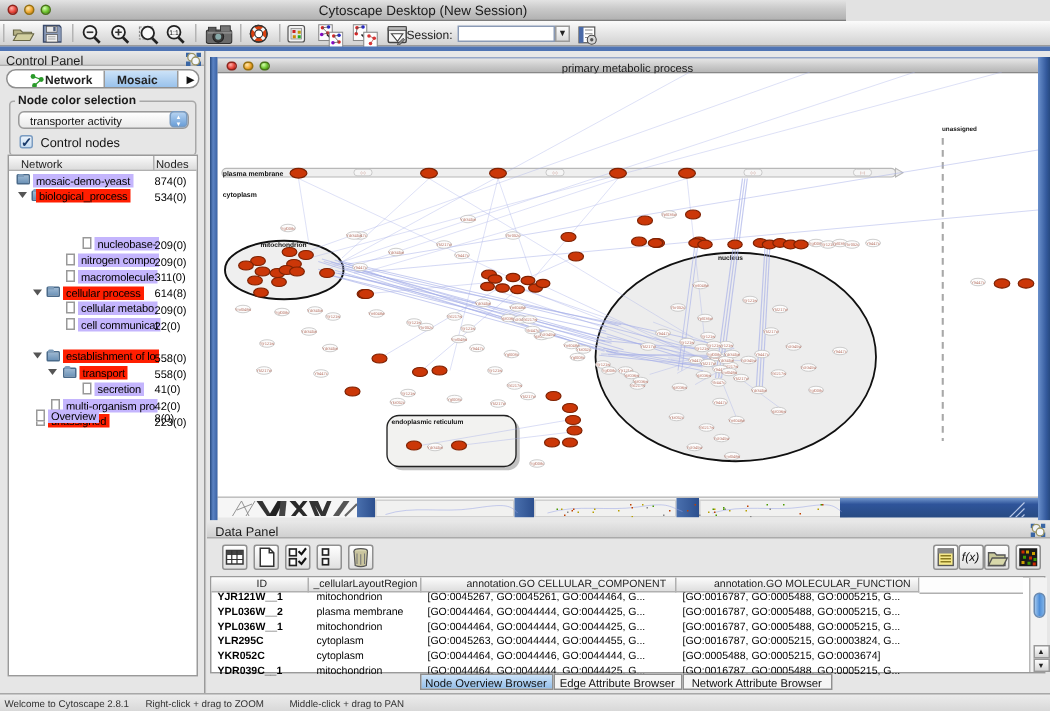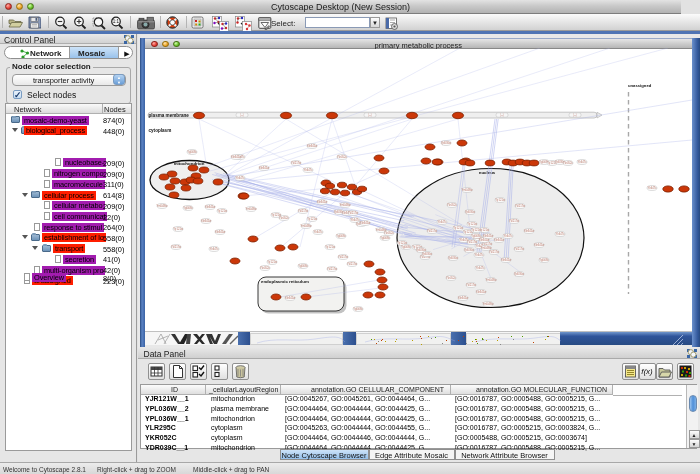--- a/index.html
+++ b/index.html
@@ -1,46 +1,46 @@
 <!DOCTYPE html>
 <html><head><meta charset="utf-8"><title>Cytoscape</title><style>
 *{margin:0;padding:0;box-sizing:border-box}
 body{width:700px;height:474px;overflow:hidden;font-family:"Liberation Sans",sans-serif;background:#e2e2e2;position:relative}
 .abs{position:absolute}
-.titlebar{left:0;top:0;width:681px;height:14px;background:linear-gradient(#e3e3e3,#c9c9c9 45%,#b2b2b2);border-bottom:1px solid #7d7d7d}
+.titlebar{left:0;top:0;width:564px;height:14px;background:linear-gradient(#e3e3e3,#c9c9c9 45%,#b2b2b2);border-bottom:1px solid #7d7d7d}
 .tl{width:7px;height:7px;border-radius:50%;top:3px}
 .tl.r{left:5px;background:radial-gradient(circle at 35% 30%,#ffb0a8,#e8463c 55%,#9e1a12);border:.5px solid #8d241c}
 .tl.y{left:16px;background:radial-gradient(circle at 35% 30%,#ffe9b0,#f0a830 55%,#aa6f0e);border:.5px solid #96700f}
 .tl.g{left:27px;background:radial-gradient(circle at 35% 30%,#d6ffb0,#6ec52e 55%,#3d7c12);border:.5px solid #49731a}
 .wtitle{width:100%;text-align:center;top:2px;font-size:9px;color:#1a1a1a}
 .toolbar{left:0;top:14px;width:700px;height:17px;background:linear-gradient(#fbfbfb,#e8e8e8 45%,#d2d2d2);border-bottom:1px solid #9b9b9b}
 .tsep{top:2px;width:1px;height:12px;background:#b4b4b4}
 .searchlbl{top:5px;font-size:8px;color:#222}
 .searchbox{left:305px;top:3px;width:65px;height:11px;background:#fff;border:1px solid #8a9ab5}
 .searcharr{left:370px;top:3px;width:10px;height:11px;background:linear-gradient(#fdfdfd,#d8d8d8);border:1px solid #9a9a9a;font-size:6px;color:#222;text-align:center;line-height:11px}
 .blueline{left:0;top:31px;width:700px;height:2.5px;background:#4f74b4}
 
 .cpanel{left:0;top:33.5px;width:137px;height:428px;background:#e6e6e6;border-right:1px solid #9a9a9a}
 .phead{font-size:8.5px;color:#1c1c1c;padding:1.5px 0 0 4px;height:10.5px;background:linear-gradient(#e9e9e9,#d2d2d2);border-bottom:1px solid #aeaeae}
 .tabpill{left:4px;top:12px;width:129px;height:13px;background:#fff;border:1px solid #8f8f8f;border-radius:7px;overflow:hidden}
 .tabblue{left:64px;top:0;width:50px;height:13px;background:linear-gradient(#cde3f8,#90bce9);border-left:1px solid #9a9a9a;border-right:1px solid #9a9a9a}
 .tabarrow{left:115px;top:0;width:14px;height:13px;font-size:7px;line-height:13px;text-align:center;color:#111}
 .tabt{top:2.5px;font-size:8px;font-weight:bold;color:#222}
 .grpbox{left:6px;top:33px;width:125px;height:37px;border:1px solid #a8a8a8;border-radius:3px}
 .grplbl{left:10px;top:28px;font-size:8px;font-weight:bold;color:#1a1a1a;background:#e6e6e6;padding:0 2px}
-.combo{left:12px;top:40px;width:114px;height:12px;background:linear-gradient(#ffffff,#e9e9e9);border:1px solid #9a9a9a;border-radius:4px;font-size:7.5px;color:#111;text-align:left;padding-left:20px;line-height:12px}
+.combo{left:12px;top:40px;width:114px;height:12px;background:linear-gradient(#ffffff,#e9e9e9);border:1px solid #9a9a9a;border-radius:4px;font-size:7.5px;color:#111;text-align:left;padding-left:7px;line-height:12px}
 .combobtn{left:113px;top:40.5px;width:12px;height:11px;background:linear-gradient(#b5d3f2,#6b9fd8);border:1px solid #7a9cc2;border-radius:3px;color:#fff;font-size:4px;line-height:5px;text-align:center}
 .chk{left:13px;top:56px;width:9px;height:9px;background:linear-gradient(#eaf2fb,#c7ddf2);border:1px solid #7a9cc2;border-radius:2px;color:#1a3a6a;font-size:9px;line-height:9px;font-weight:bold;text-align:center}
 .chklbl{left:27px;top:56px;font-size:8.5px;color:#111}
 .treewrap{left:5px;top:69.5px;width:127px;height:348px;background:#fff;border:1px solid #9a9a9a}
 .treehead{left:0;top:0;width:125px;height:9.5px;background:linear-gradient(#fafafa,#dcdcdc);border-bottom:1px solid #b0b0b0;font-size:7.5px;color:#222}
 .trow{left:0;width:125px;height:10.7px;font-size:7.4px;letter-spacing:-0.1px;color:#000;white-space:nowrap}
 .trow .cnt{position:absolute;left:97px;top:1.5px;letter-spacing:0}
 .selrow{background:#2c5ecb;color:#fff}
-.chipg{background:#a21caf}
+.chipg{background:#c4b5fd}
 .chipr{background:#ff1e00}
 .chip{position:absolute;top:1px;height:9px;line-height:9px;padding:0 2px;color:#000}
 .arr{position:absolute;top:3px;width:0;height:0;border-left:3px solid transparent;border-right:3px solid transparent;border-top:4px solid #555}
 .fold{position:absolute;top:1.5px;width:9px;height:7px;background:linear-gradient(#9db8d2,#6d93b8);border:0.5px solid #4a6a8a;border-radius:1px}
 .fold:before{content:"";position:absolute;left:0;top:-1.5px;width:4px;height:2px;background:#7d9cba;border-radius:1px 1px 0 0}
 .doc{position:absolute;top:1px;width:6px;height:8px;background:#fff;border:0.6px solid #999}
 
 .desktop{left:137.5px;top:33.5px;width:562.5px;height:313.5px;background:#e8e8e8}
 .netwin{left:140px;top:38px;width:560px;height:309px}
 .nwl{left:0;top:0;width:5px;height:309px;background:linear-gradient(90deg,#274a80,#5b83c4 40%,#3a62a4)}
@@ -172,21 +172,21 @@
       <rect x="1" y="1" width="3" height="10.5" fill="#4a6aa8"></rect>
       <path d="M5 3 h5 M5 5.5 h5 M5 8 h5" stroke="#888" stroke-width="0.7"></path>
       <circle cx="9.5" cy="9.5" r="3" fill="#d8d8d8" stroke="#444" stroke-width="0.7"></circle>
       <circle cx="9.5" cy="9.5" r="1.1" fill="#555"></circle>
     </svg>
 <div class="abs tsep" style="left:48px"></div>
     <div class="abs tsep" style="left:130px"></div>
     <div class="abs tsep" style="left:160px"></div>
     <div class="abs tsep" style="left:186px"></div>
     <div class="abs tsep" style="left:2px"></div>
-<div class="abs searchlbl" style="left:271px">Select:</div>
+<div class="abs searchlbl" style="left:271px">Session:</div>
 <div class="abs searchbox"></div>
     <div class="abs searcharr">▼</div>
 </div>
 <div class="abs blueline"></div>
 <div class="abs cpanel">
  <div class="phead">Control Panel<svg class="abs" style="left:124px;top:1.5px" width="10" height="9" viewBox="0 0 10 9">
         <rect x="0" y="0" width="3" height="3" fill="#3a66a4"></rect>
         <rect x="7" y="0" width="3" height="3" fill="#3a66a4"></rect>
         <rect x="0" y="6" width="3" height="3" fill="#3a66a4"></rect>
         <rect x="7" y="6" width="3" height="3" fill="#3a66a4"></rect>
@@ -203,37 +203,37 @@
    <div class="abs tabblue"></div>
    <div class="abs tabt" style="left:25px">Network</div>
    <div class="abs tabt" style="left:73px">Mosaic</div>
    <div class="abs tabarrow">▶</div>
  </div>
  <div class="abs grpbox"></div>
  <div class="abs grplbl">Node color selection</div>
  <div class="abs combo">transporter activity</div>
  <div class="abs combobtn">▲<br>▼</div>
  <div class="abs chk">✓</div>
- <div class="abs chklbl">Select nodes</div>
+ <div class="abs chklbl">Control nodes</div>
  <div class="abs treewrap">
   <div class="abs treehead">
         <span class="abs" style="left:8px;top:1.2px">Network</span>
         <span class="abs" style="left:98px;top:1.2px">Nodes</span>
         <div class="abs" style="left:95.5px;top:0;width:1px;height:9.5px;background:#b0b0b0"></div>
       </div>
 <div class="abs trow" style="top:10.5px">
         <div class="fold" style="left:5px"></div>
         <div class="chip chipg" style="left:16px">mosaic-demo-yeast</div>
         <span class="cnt" style="">874(0)</span>
       </div>
       <div class="abs trow" style="top:21.2px">
         <div class="arr" style="left:6px"></div>
         <div class="fold" style="left:15px"></div>
         <div class="chip chipr" style="left:18px">biological_process</div>
-        <span class="cnt" style="">448(0)</span>
+        <span class="cnt" style="">534(0)</span>
       </div>
       <div class="abs trow" style="top:53.4px">
         <div class="doc" style="left:49px"></div>
         <div class="chip chipg" style="left:57px">nucleobase-</div>
         <span class="cnt" style="">209(0)</span>
       </div>
       <div class="abs trow" style="top:64.1px">
         <div class="doc" style="left:38px"></div>
         <div class="chip chipg" style="left:46px">nitrogen compo</div>
         <span class="cnt" style="">209(0)</span>
@@ -251,25 +251,20 @@
       </div>
       <div class="abs trow" style="top:96.3px">
         <div class="doc" style="left:38px"></div>
         <div class="chip chipg" style="left:46px">cellular metabo</div>
         <span class="cnt" style="">209(0)</span>
       </div>
       <div class="abs trow" style="top:107.0px">
         <div class="doc" style="left:38px"></div>
         <div class="chip chipg" style="left:46px">cell communicat</div>
         <span class="cnt" style="">22(0)</span>
-      </div>
-      <div class="abs trow" style="top:117.7px">
-        <div class="doc" style="left:28px"></div>
-        <div class="chip chipg" style="left:36px">response to stimul</div>
-        <span class="cnt" style="">264(0)</span>
       </div>
       <div class="abs trow" style="top:128.4px">
         <div class="arr" style="left:16px"></div>
         <div class="fold" style="left:25px"></div>
         <div class="chip chipr" style="left:36px">establishment of lo</div>
         <span class="cnt" style="">558(0)</span>
       </div>
       <div class="abs trow" style="top:139.1px">
         <div class="arr" style="left:26px"></div>
         <div class="fold" style="left:36px"></div>
@@ -836,22 +831,22 @@
         <span style="left:144px">[GO:0044464, GO:0044444, GO:0044425, G...</span>
         <span style="left:314px">[GO:0016787, GO:0005488, GO:0005215, G...</span>
       </div>
   <div class="abs dsb">
         <div class="abs dthumb"></div>
         <div class="abs sbarr" style="top:45px">▲</div>
         <div class="abs sbarr" style="top:54px">▼</div>
       </div>
  </div>
  <div class="abs dtabs">
-  <div class="abs dtab dtabsel" style="left:142px;width:89px">Node Cytoscape Browser</div>
-  <div class="abs dtab" style="left:231px;width:86px">Edge Attribute Mosaic</div>
+  <div class="abs dtab dtabsel" style="left:142px;width:89px">Node Overview Browser</div>
+  <div class="abs dtab" style="left:231px;width:86px">Edge Attribute Browser</div>
   <div class="abs dtab" style="left:317px;width:100px">Network Attribute Browser</div>
  </div>
 </div>
 <div class="abs statusbar">
  <span class="abs" style="left:3px;top:2.5px">Welcome to Cytoscape 2.8.1</span>
  <span class="abs" style="left:97px;top:2.5px">Right-click + drag to ZOOM</span>
  <span class="abs" style="left:193px;top:2.5px">Middle-click + drag to PAN</span>
 </div>
 
 </body></html>

